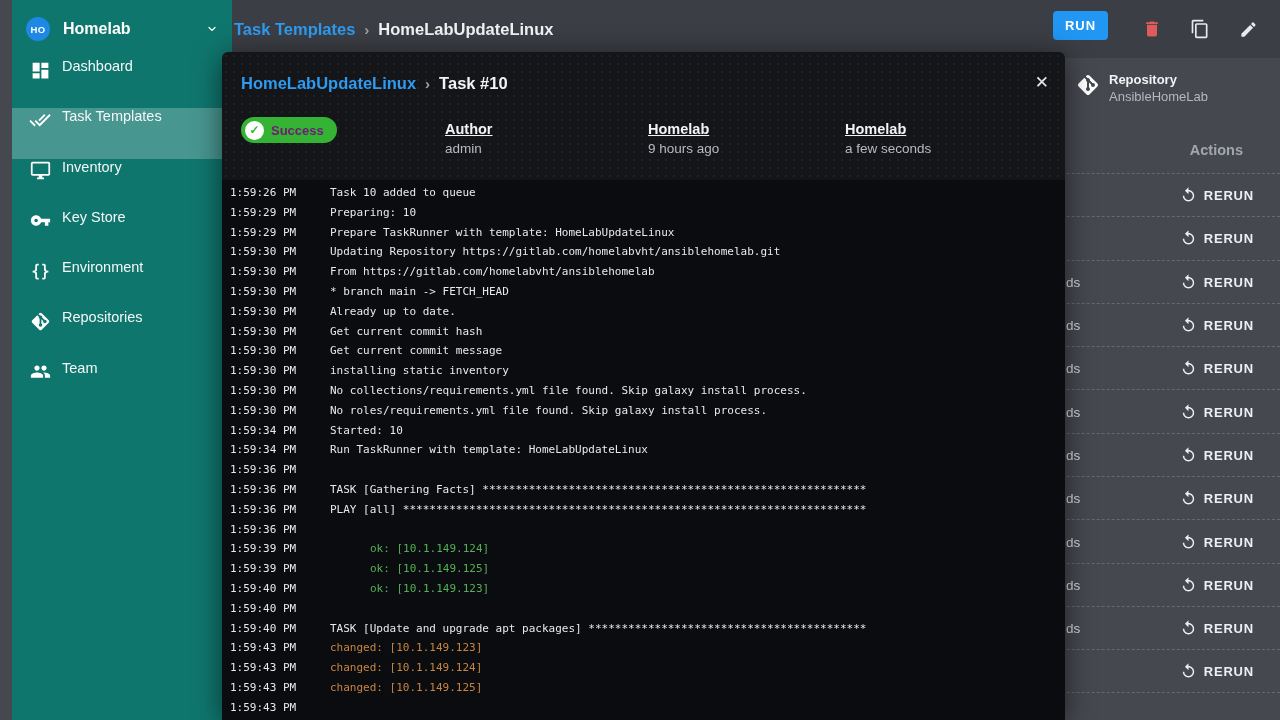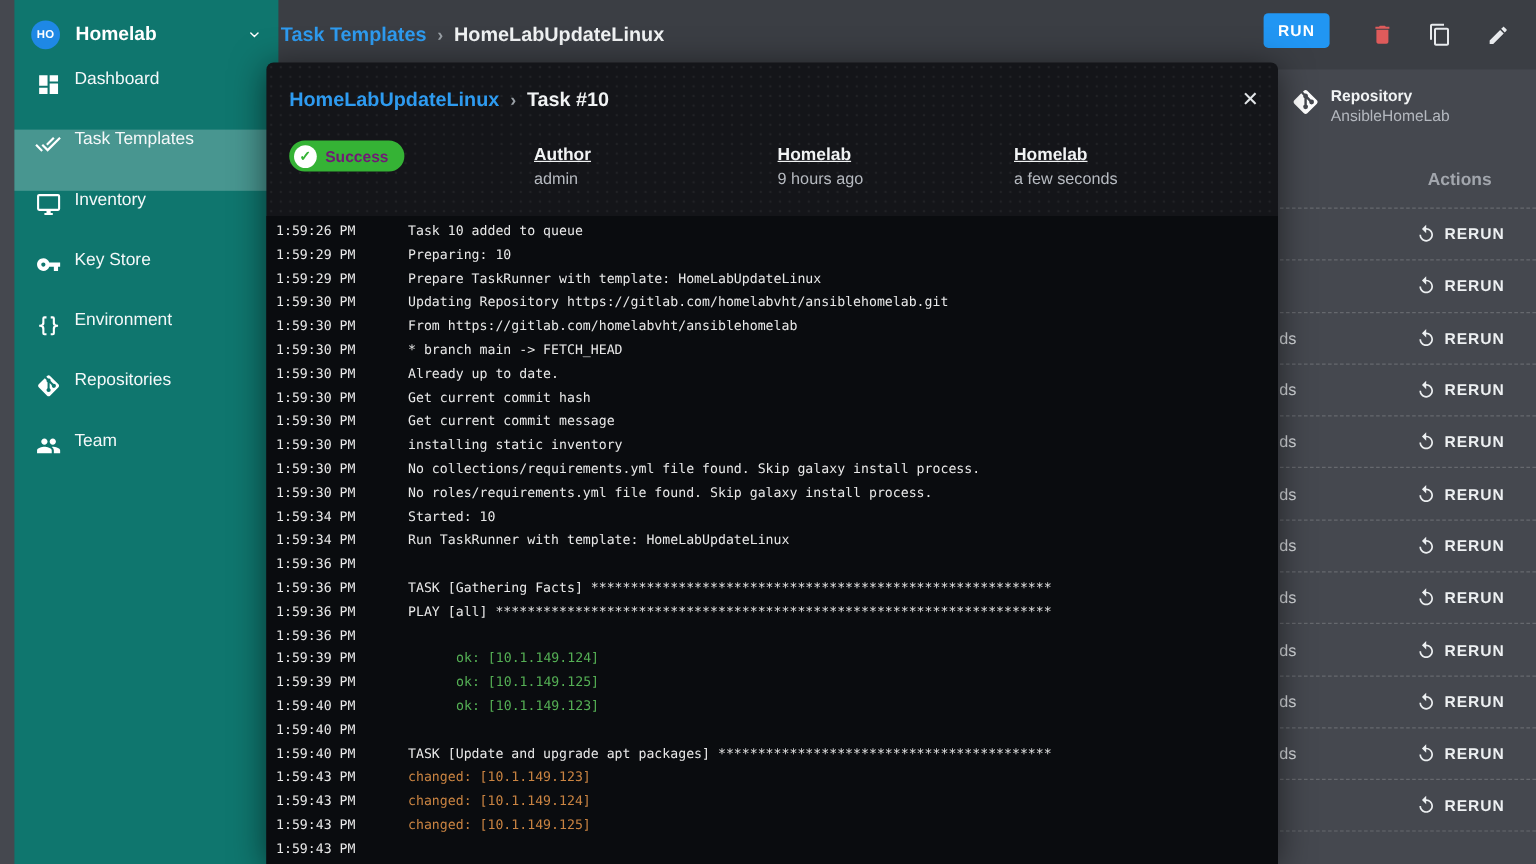--- a/index.html
+++ b/index.html
@@ -57,21 +57,21 @@
   .badge .bt { color:#701a75; font-size:13px; font-weight:bold; margin-left:7px; }
   .meta-col { position:absolute; }
   .meta-col .ml { color:#f1f3f4; font-size:14.5px; font-weight:600; line-height:18px;text-decoration:underline; }
   .meta-col .mv { color:#b6bac0; font-size:13.5px; line-height:18px; margin-top:2px; }
   .meta-0 { left:223px; top:68px; }
   .meta-1 { left:426px; top:68px; }
   .meta-2 { left:623px; top:68px; }
 
   
   .console { position:absolute; top:128px; left:0; right:0; bottom:0; background:#0a0c0f; overflow:hidden; padding:3px 0 0 8px; font-family:"DejaVu Sans Mono", monospace; font-size:11px; }
-  .cline { display:flex; height:19.8px; line-height:19.8px; white-space:pre;gap:10px; }
+  .cline { display:flex; height:19.8px; line-height:19.8px; white-space:pre; }
   .cline .t { width:100px; flex:0 0 100px; color:#e9e9e9; }
   .cline .tx { color:#e9e9e9; }
   .cline .tx.c-g { color:#55b055;margin-left:40px; }
   .cline .tx.c-o { color:#ca8442; }
 </style>
 </head>
 <body>
 
 <div class="app">
 

